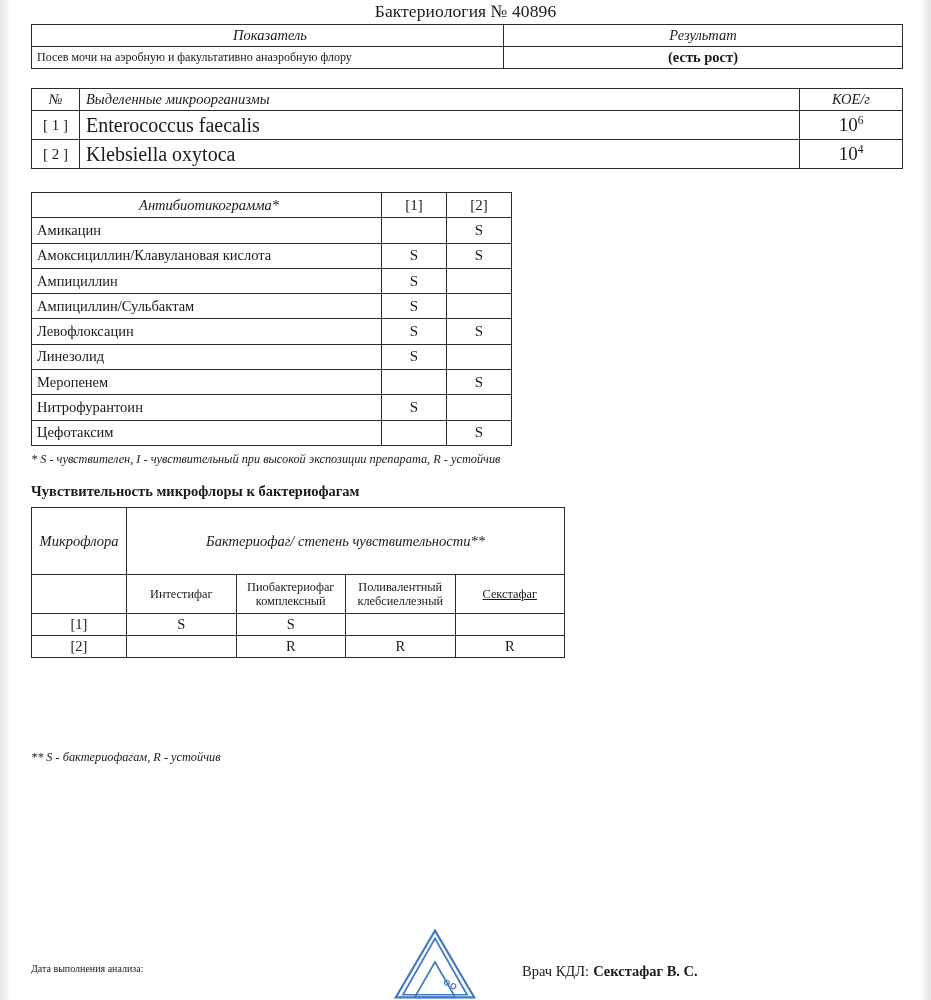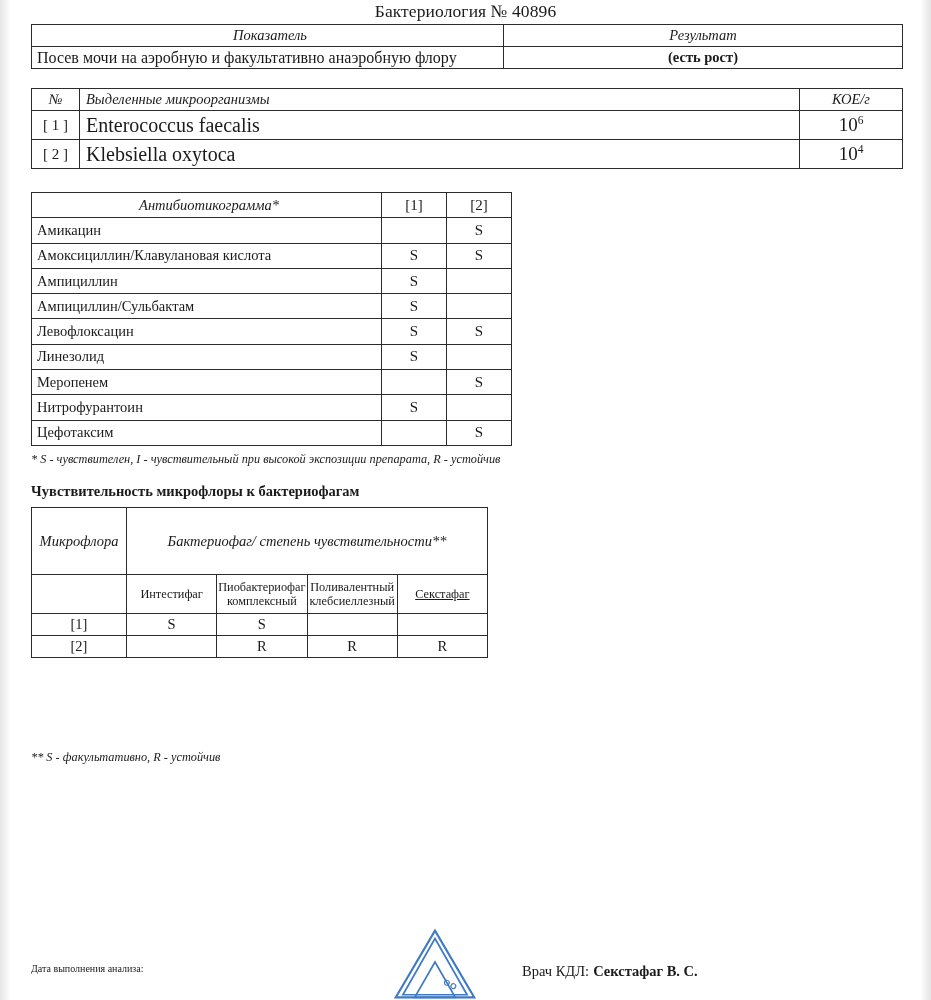--- a/index.html
+++ b/index.html
@@ -64,21 +64,21 @@
 
   
   .tbl-indicator {
     position: absolute;
     left: 31px; top: 24px;
     width: 872px;
   }
   .tbl-indicator td { height: 21px; }
   .tbl-indicator .c-left  { width: 466px; padding-left: 5px; }
   .tbl-indicator .c-right { text-align: center; }
-  .tbl-indicator .row-val .c-left { font-size: 16px; margin-left: 36px; }
+  .tbl-indicator .row-val .c-left { font-size: 12px; margin-left: 36px; }
   .tbl-indicator .row-val .c-right { font-weight: bold; font-size: 14.5px; }
 
   
   .tbl-organisms {
     position: absolute;
     left: 31px; top: 88px;
     width: 872px;
   }
   .tbl-organisms td { height: 21px; }
   .tbl-organisms .c-no   { width: 47px; text-align: center; }
@@ -111,21 +111,21 @@
     position: absolute;
     left: 31px; top: 483px;
     font-weight: bold;
     font-size: 14.5px;
   }
 
   
   .tbl-phage {
     position: absolute;
     left: 31px; top: 507px;
-    width: 457px;
+    width: 534px;
   }
   .tbl-phage td { text-align: center; }
   .tbl-phage .c-flora { width: 94px; }
   .tbl-phage .hdr-row td { height: 66px; }
   .tbl-phage .hdr-row .h-flora,
   .tbl-phage .hdr-row .h-phage {
     font-style: italic;
     font-size: 14.5px;
   }
   .tbl-phage .sub-row td { height: 38px; font-size: 12.3px; line-height: 1.15; }
@@ -301,21 +301,21 @@
       <tr class="data-row">
         <td>[2]</td>
         <td></td>
         <td>R</td>
         <td>R</td>
         <td>R</td>
       </tr>
     </tbody>
   </table>
 
-  <div class="footnote2">** S - факультативно, R - устойчив</div>
+  <div class="footnote2">** S - бактериофагам, R - устойчив</div>
 
   <div class="date-label">Дата выполнения анализа:</div>
 
   <div class="doctor-line">
     <span>Врач КДЛ:</span><span class="doctor-name">Секстафаг В. С.</span>
   </div>
 
   <div class="stamp">
     <svg width="128" height="72" viewBox="0 0 128 110">
       <defs>

